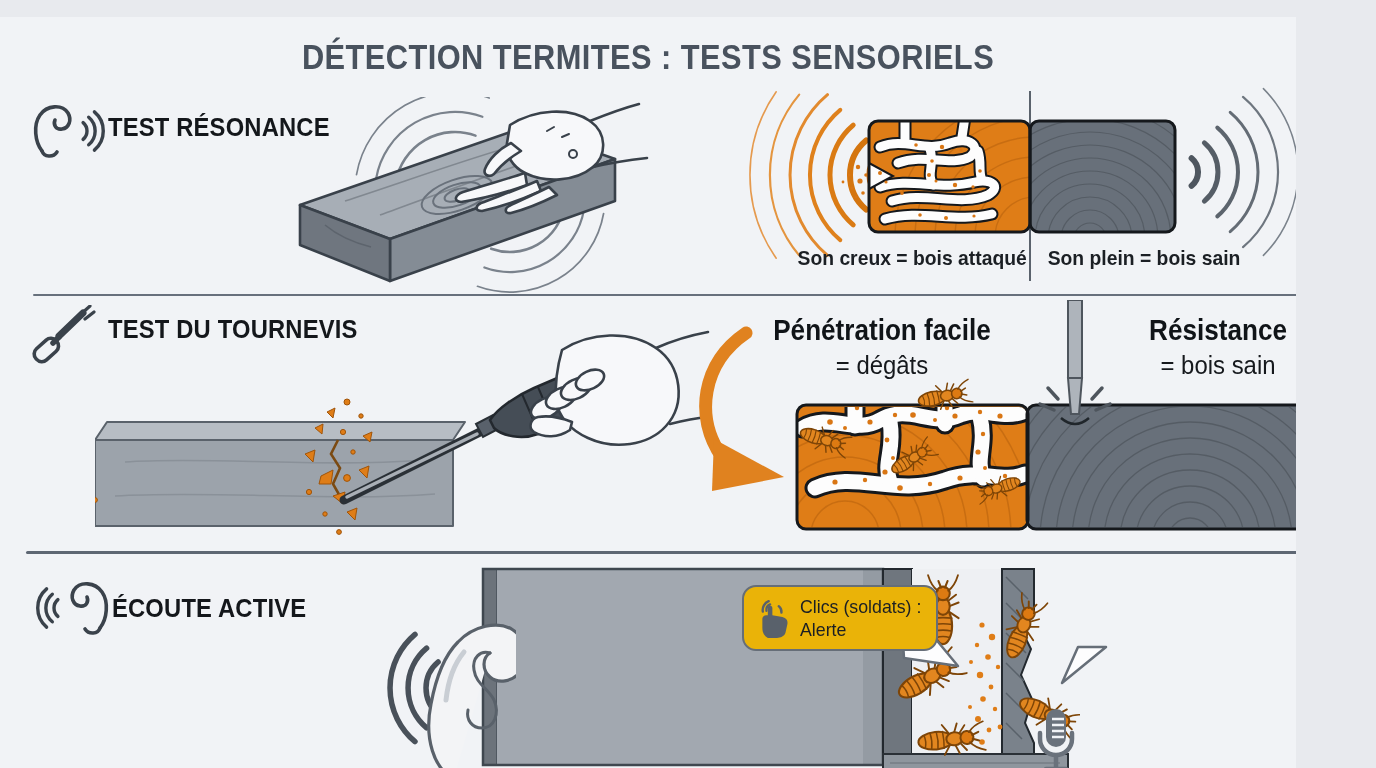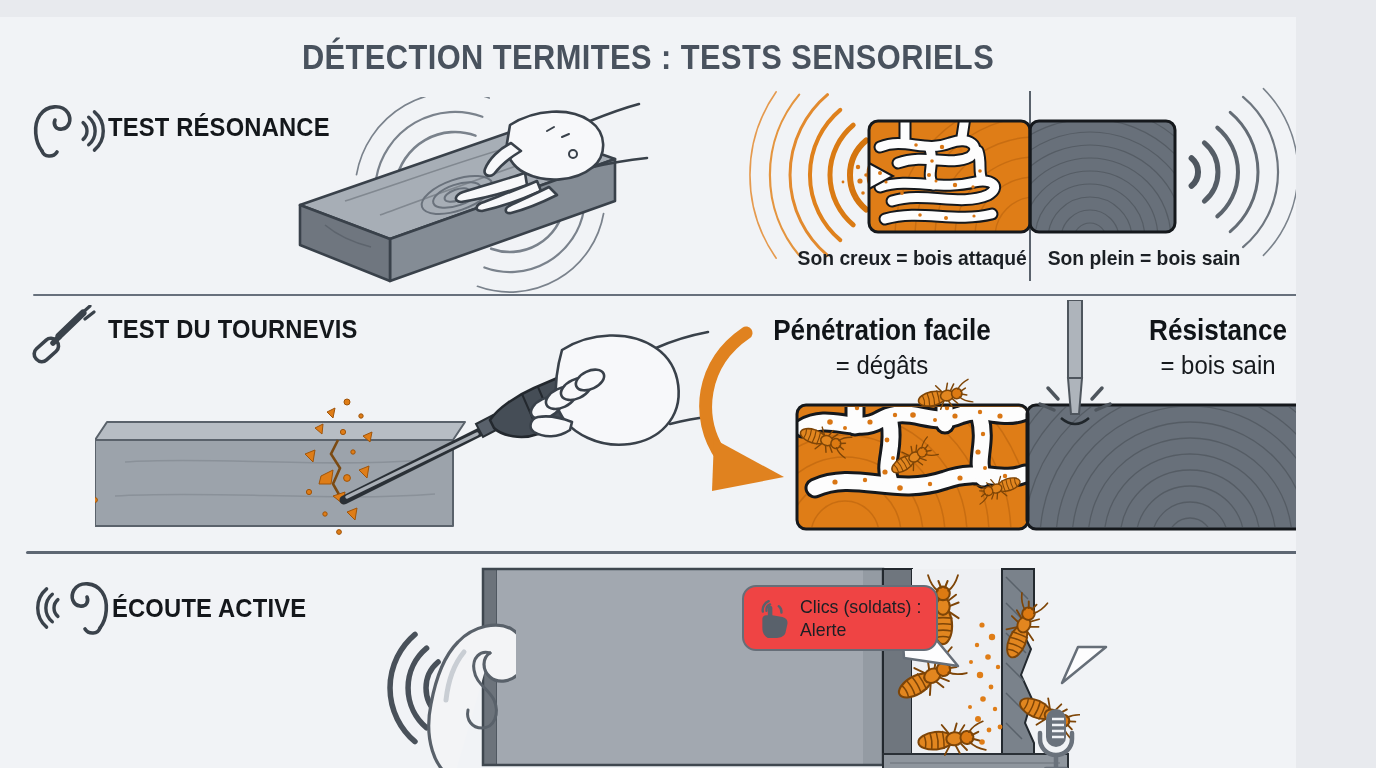--- a/index.html
+++ b/index.html
@@ -7,21 +7,21 @@
   #canvas{position:relative;width:1296px;height:768px;background:#F1F3F6;overflow:hidden;margin-top:17px;}
   .abs{position:absolute;}
   .title{top:20px;left:0;width:100%;text-align:center;font-size:35px;font-weight:800;
          color:#49525E;letter-spacing:.5px;transform:scaleX(.88);}
   .sec-label{font-size:25px;font-weight:800;color:#14171B;letter-spacing:.2px;transform:scaleX(.95);transform-origin:left center;white-space:nowrap;}
   .caption{font-size:21px;font-weight:600;color:#1B1F24;text-align:center;transform:scaleX(.92);white-space:nowrap;}
   .result-big{font-size:29px;font-weight:800;color:#101418;text-align:center;transform:scaleX(.9);white-space:nowrap;}
   .result-sub{font-size:26px;font-weight:500;color:#15181C;text-align:center;transform:scaleX(.92);white-space:nowrap;}
   .divider{background:#67707C;height:2px;border-radius:2px;}
   .vline{background:#5A626C;width:2px;}
-  .bubble{background:#ef4444;border:2.5px solid #666E78;border-radius:14px;display:flex;
+  .bubble{background:#eab308;border:2.5px solid #666E78;border-radius:14px;display:flex;
           align-items:center;gap:9px;padding:6px 10px 6px 12px;box-sizing:border-box;}
   .bubble-text{font-size:18.5px;font-weight:500;color:#1B1F24;line-height:1.25;white-space:nowrap;transform:scaleX(.96);transform-origin:left center;}
   svg{display:block;}
 </style>
 </head>
 <body>
 
 <div id="canvas">
 
   <svg width="0" height="0" style="position:absolute">

